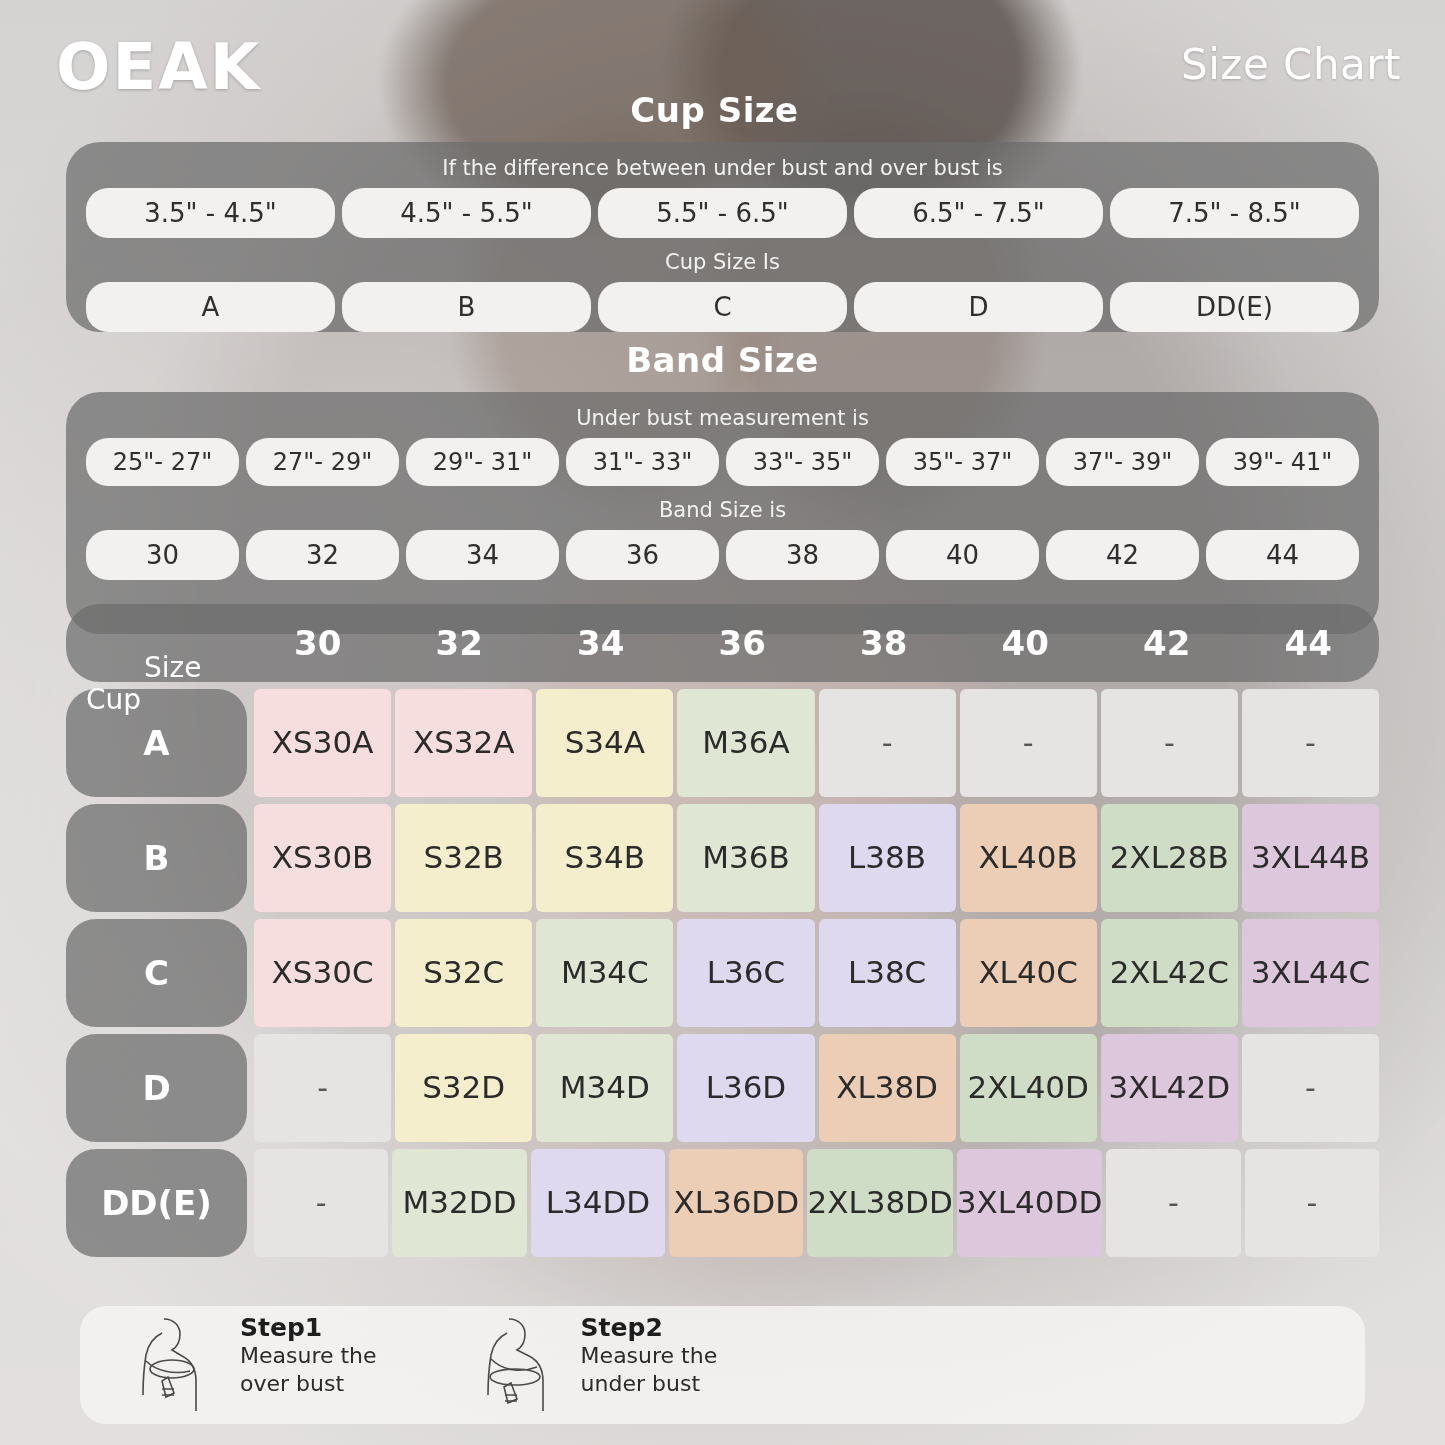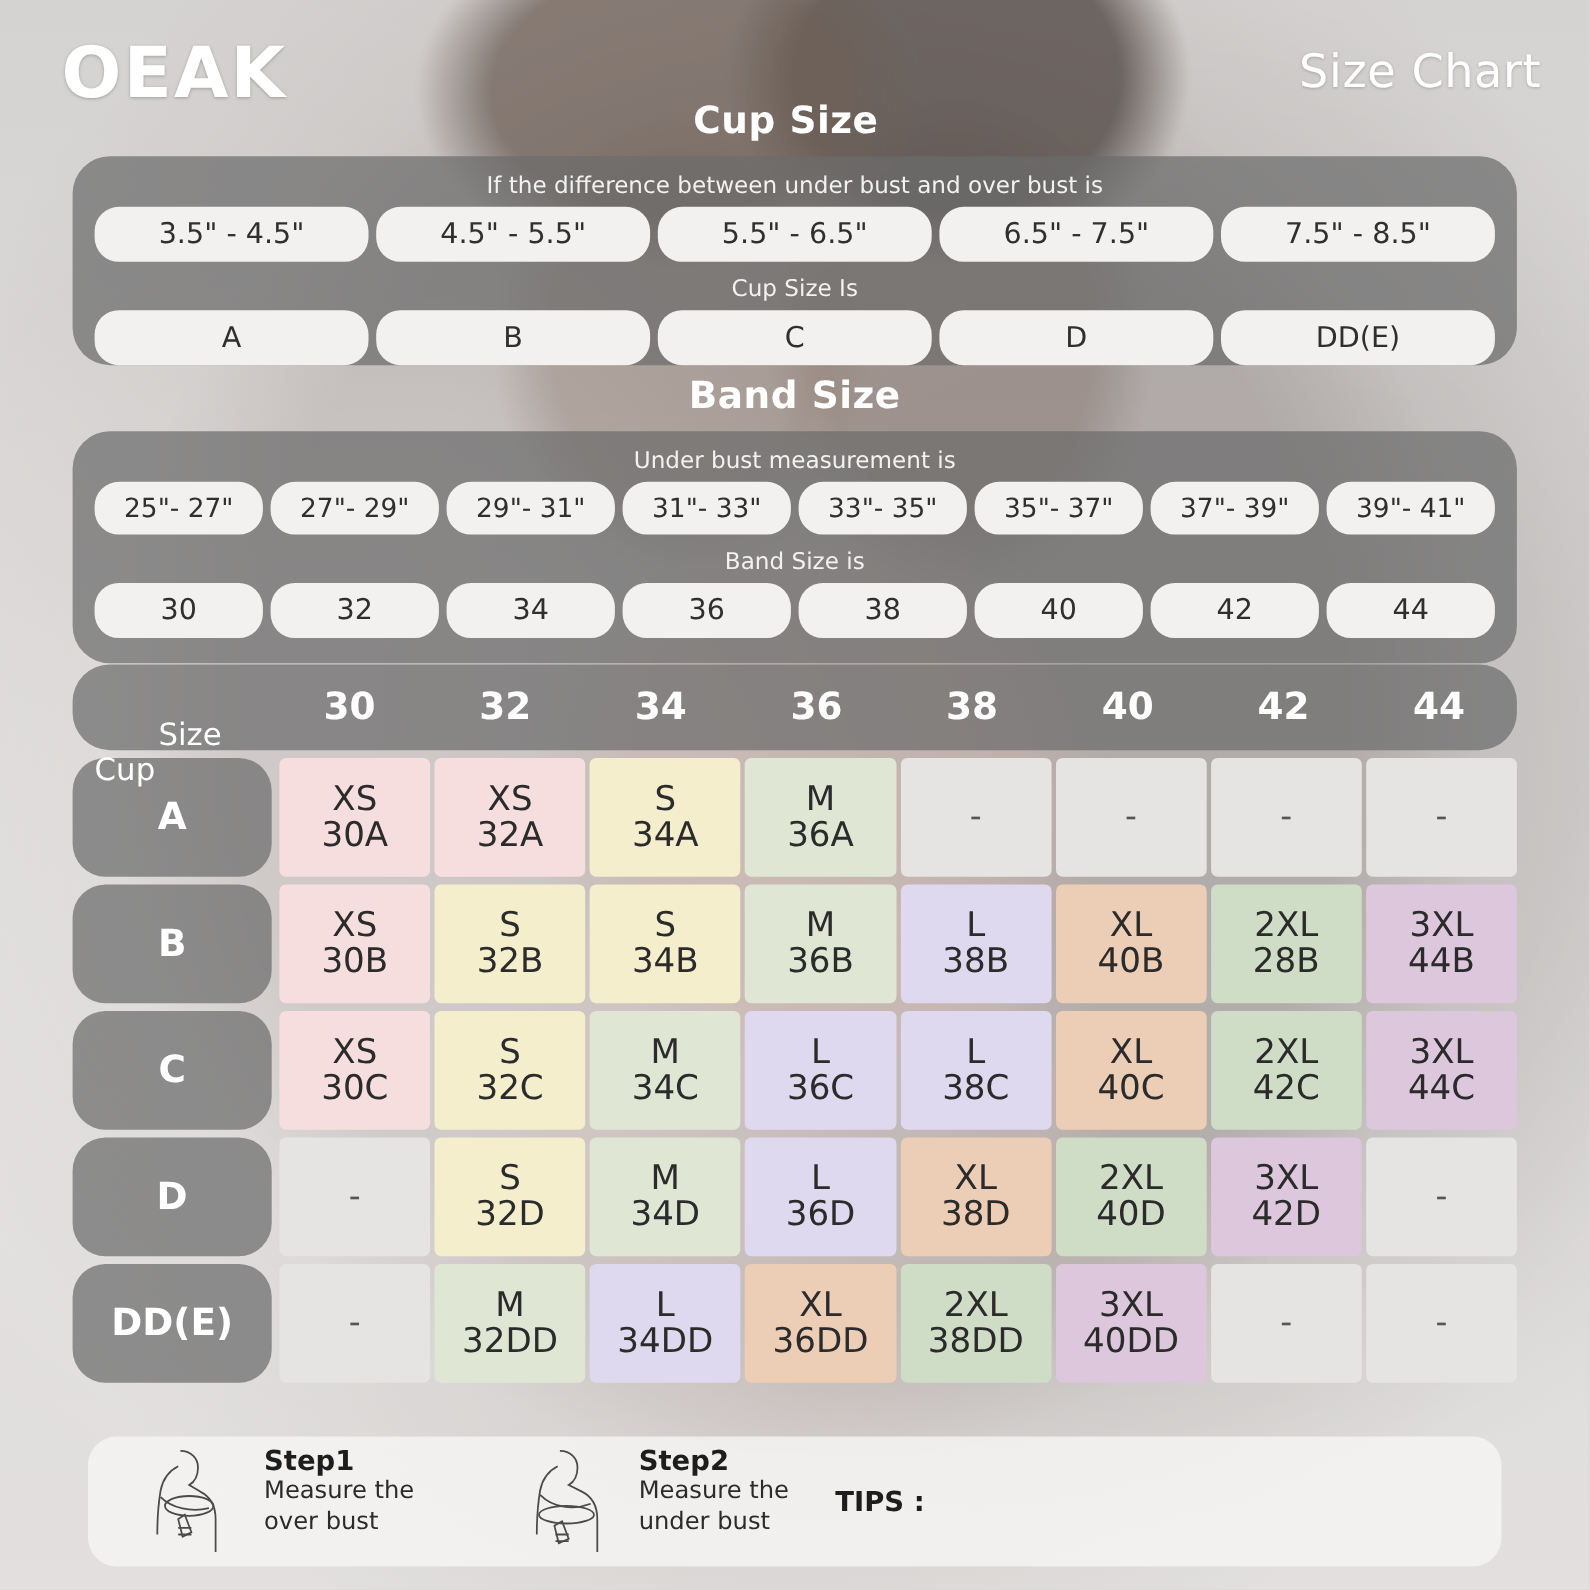--- a/index.html
+++ b/index.html
@@ -86,21 +86,21 @@
   .rowlbl{
     width:181px;flex:none;height:108px;border-radius:30px;
     background:rgba(108,108,108,.72);
     color:#ffffff;font-size:34px;font-weight:bold;
     display:flex;align-items:center;justify-content:center;
     margin-right:7px;
   }
   .cells{display:flex;flex:1;gap:4px;}
   .cell{
     flex:1;height:108px;border-radius:6px;
-    display:flex;flex-direction:column;align-items:center;justify-content:center;
+    display:flex;flex-direction:row;align-items:center;justify-content:center;
     font-size:31px;color:#2b2b2b;line-height:1.08;
   }
   .cell .l1{display:block;}
   .cell .l2{display:block;}
   .cell.empty{font-size:30px;color:#555;}
 
   
   .steps{
     position:absolute;left:80px;top:1306px;width:1285px;height:118px;
     background:rgba(246,245,244,.82);border-radius:26px;
@@ -139,21 +139,21 @@
     <div class="panel-sub" style="margin-top:12px;">Cup Size Is</div>
     <div class="rowline" id="cup-values">
         <div class="cellbox">A</div>
         <div class="cellbox">B</div>
         <div class="cellbox">C</div>
         <div class="cellbox">D</div>
         <div class="cellbox">DD(E)</div>
       </div>
   </div>
 
-  <div class="panel" style="top:392px;height:211px;">
+  <div class="panel" style="top:392px;height:242px;">
     <div class="panel-title" style="position:absolute;top:-52px;left:0;right:0;">Band Size</div>
     <div class="panel-sub" style="padding-top:8px;">Under bust measurement is</div>
     <div class="rowline" id="band-ranges">
         <div class="cellbox sm">25"- 27"</div>
         <div class="cellbox sm">27"- 29"</div>
         <div class="cellbox sm">29"- 31"</div>
         <div class="cellbox sm">31"- 33"</div>
         <div class="cellbox sm">33"- 35"</div>
         <div class="cellbox sm">35"- 37"</div>
         <div class="cellbox sm">37"- 39"</div>
@@ -403,18 +403,17 @@
         </g>
       </svg>
       <div class="steptxt">
         <div class="steptitle">Step2</div>
         <div class="stepdesc">Measure the</div>
         <div class="stepdesc">under bust</div>
       </div>
     </div>
 
     <div class="tips">
-      <div class="tipstitle">TIPS :</div>
     </div>
 
   </div>
 
 </div>
 
 </body></html>

